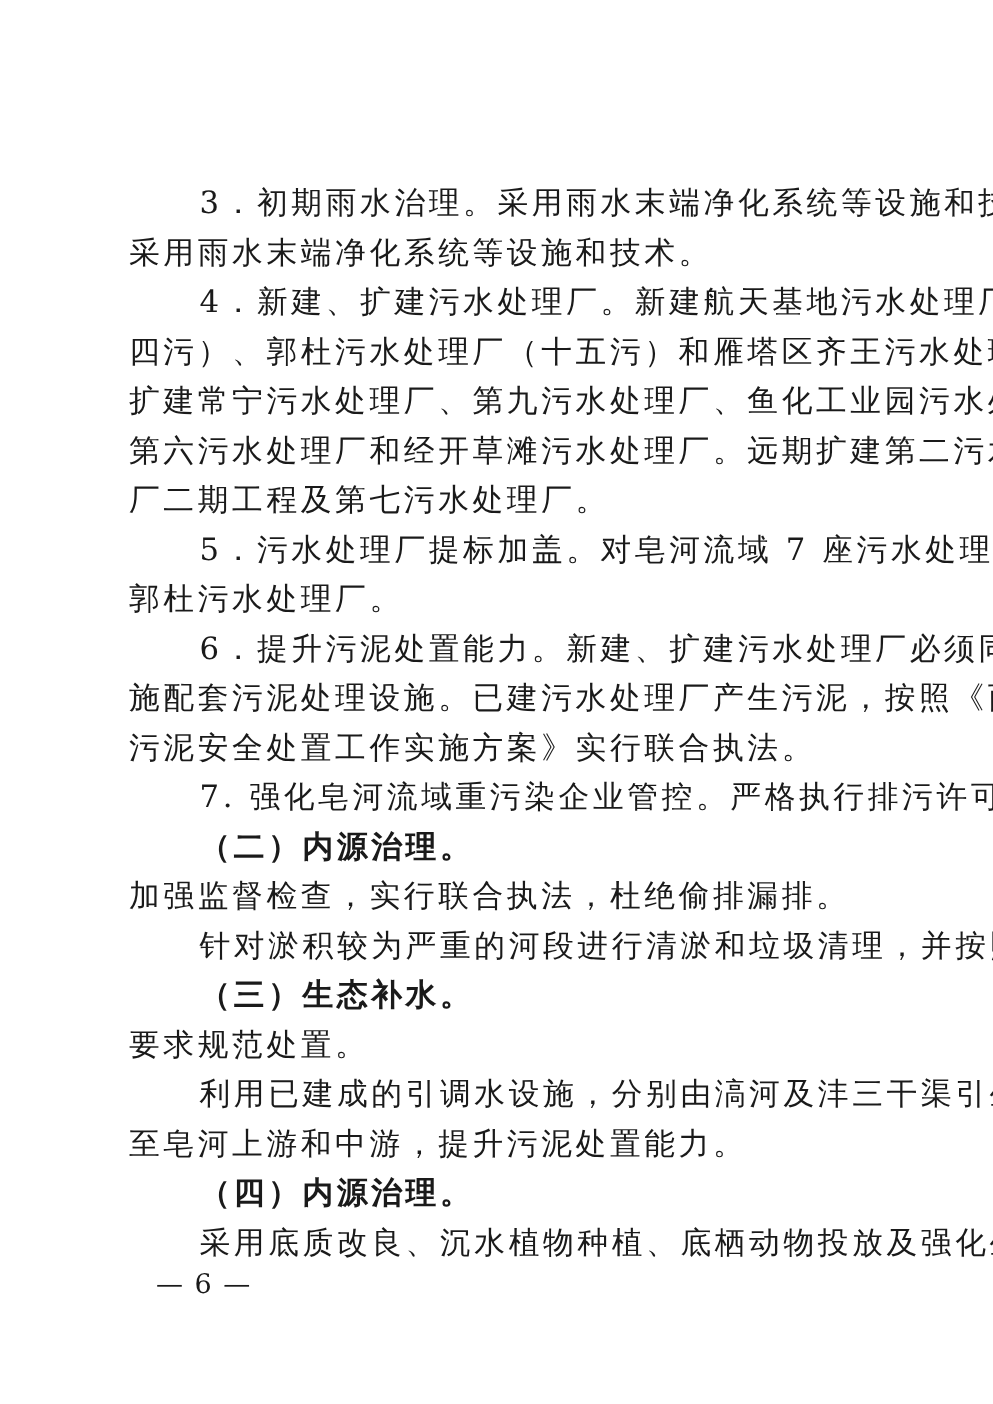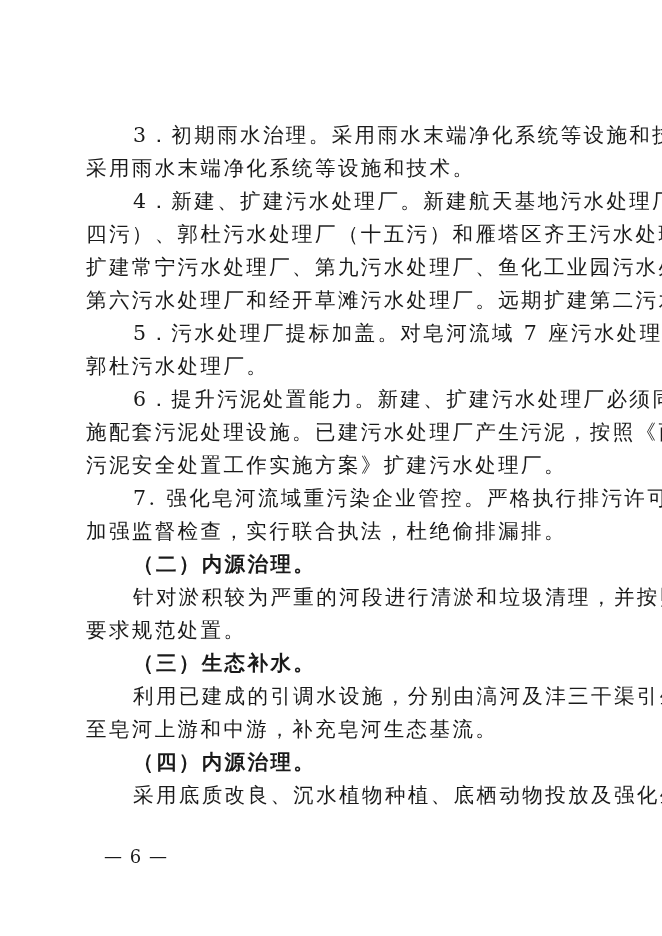--- a/index.html
+++ b/index.html
@@ -18,30 +18,31 @@
 <body>
 
 <div class="page">
   <div class="body-text">
     <div class="line indent">3．初期雨水治理。采用雨水末端净化系统等设施和技术，</div>
     <div class="line">采用雨水末端净化系统等设施和技术。</div>
     <div class="line indent">4．新建、扩建污水处理厂。新建航天基地污水处理厂（十</div>
     <div class="line">四污）、郭杜污水处理厂（十五污）和雁塔区齐王污水处理厂。</div>
     <div class="line">扩建常宁污水处理厂、第九污水处理厂、鱼化工业园污水处理厂、</div>
     <div class="line">第六污水处理厂和经开草滩污水处理厂。远期扩建第二污水处理</div>
+    <div class="line">厂二期工程及第七污水处理厂。</div>
     <div class="line indent">5．污水处理厂提标加盖。对皂河流域 7 座污水处理厂进行</div>
     <div class="line">郭杜污水处理厂。</div>
     <div class="line indent">6．提升污泥处置能力。新建、扩建污水处理厂必须同步实</div>
     <div class="line">施配套污泥处理设施。已建污水处理厂产生污泥，按照《西安市</div>
-    <div class="line">污泥安全处置工作实施方案》扩建污水处理厂。</div>
+    <div class="line">污泥安全处置工作实施方案》实行联合执法。</div>
     <div class="line indent">7. 强化皂河流域重污染企业管控。严格执行排污许可制度，</div>
+    <div class="line indent heading">（二）内源治理。</div>
     <div class="line">加强监督检查，实行联合执法，杜绝偷排漏排。</div>
-    <div class="line indent heading">（二）内源治理。</div>
     <div class="line indent">针对淤积较为严重的河段进行清淤和垃圾清理，并按照有关</div>
+    <div class="line indent heading">（三）生态补水。</div>
     <div class="line">要求规范处置。</div>
-    <div class="line indent heading">（三）生态补水。</div>
     <div class="line indent">利用已建成的引调水设施，分别由滈河及沣三干渠引生态水</div>
-    <div class="line">至皂河上游和中游，补充皂河生态基流。</div>
+    <div class="line">至皂河上游和中游，提升污泥处置能力。</div>
     <div class="line indent heading">（四）内源治理。</div>
     <div class="line indent">采用底质改良、沉水植物种植、底栖动物投放及强化生态处</div>
   </div>
   <div class="page-number">— 6 —</div>
 </div>
 
 </body></html>

